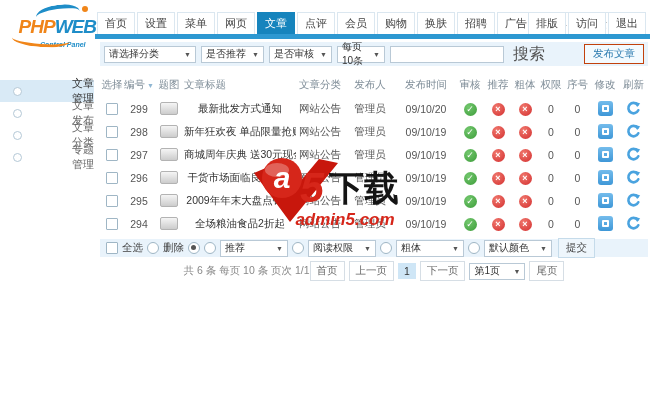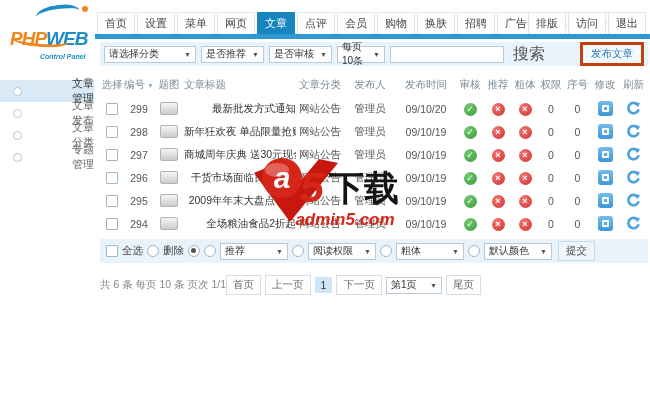--- a/index.html
+++ b/index.html
@@ -3,21 +3,21 @@
 <meta charset="utf-8">
 <style>
   html,body{margin:0;padding:0;background:#fff;}
   .app{position:relative;width:650px;height:400px;background:#fff;overflow:hidden;
        font-family:"Liberation Sans","DejaVu Sans",sans-serif;}
   
   .logo{position:absolute;left:10px;top:8px;width:86px;height:46px;}
   .logo-arc-top{position:absolute;left:26px;top:-3px;width:44px;height:14px;
        border-top:4px solid #1e8dc8;border-radius:50%;transform:rotate(-8deg);}
   .logo-dot{position:absolute;right:8px;top:-2px;width:6px;height:6px;border-radius:50%;background:#f08519;}
-  .logo-text{position:relative;font-style:italic;font-weight:bold;font-size:19px;letter-spacing:-1px;line-height:22px;margin-top:20px;}
+  .logo-text{position:relative;font-style:italic;font-weight:bold;font-size:19px;letter-spacing:-1px;line-height:22px;margin-top:8px;text-align:right;}
   .php{color:#f08519}.web{color:#1e8dc8}
   .logo-arc-bottom{position:absolute;left:2px;top:24px;width:58px;height:12px;
        border-bottom:3px solid #f08519;border-radius:50%;transform:rotate(4deg);}
   .logo-tagline{font-size:7px;color:#1e8dc8;font-style:italic;font-weight:bold;margin-left:30px;margin-top:3px;}
   
   .nav{position:absolute;left:97px;top:12px;display:flex;gap:2px;}
   .nav-right{position:absolute;right:4px;top:12px;display:flex;gap:2px;}
   .tab{height:21px;line-height:21px;padding:0 7px;font-size:11px;color:#444;background:#fff;
        border:1px solid #dbe7f0;cursor:pointer;white-space:nowrap;}
   .tab.active{background:#1684bd;color:#fff;border-color:#1684bd;}
@@ -29,54 +29,54 @@
   .side-item.active{background:#d9eaf6;color:#333;}
   
   .content{position:absolute;left:100px;top:42px;width:548px;}
   .filter-bar{display:flex;align-items:center;height:24px;background:#e9f3fb;padding:0 4px;gap:5px;}
   .select{display:inline-flex;align-items:center;justify-content:space-between;background:#fff;
        border:1px solid #b9c9d6;height:17px;font-size:10px;color:#333;padding:0 4px;gap:4px;cursor:pointer;box-sizing:border-box;}
   .select .arrow{font-size:7px;color:#555;}
   .sel-cat{width:92px}.sel-rec{width:63px}.sel-aud{width:63px}.sel-pp{width:48px}
   .search-input{width:106px;height:15px;border:1px solid #b9c9d6;font-size:10px;padding:0 3px;}
   .search-btn{background:none;border:none;font-size:16px;color:#555;cursor:pointer;padding:0 4px;font-family:inherit;}
-  .publish-btn{margin-left:auto;background:#f3fafe;border:3px solid #c2410c;color:#2d7cb0;
+  .publish-btn{margin-left:auto;background:#f3fafe;border:1px solid #c2410c;color:#2d7cb0;
        font-size:10.5px;padding:2px 8px;cursor:pointer;font-family:inherit;}
   
   table{width:548px;border-collapse:collapse;table-layout:fixed;margin-top:6px;}
   thead th{font-size:10.5px;font-weight:normal;color:#7f8d98;padding:6px 0 5px;text-align:center;white-space:nowrap;}
   thead th.h-title{text-align:left;}
   tbody td{font-size:10.5px;color:#555;text-align:center;height:23px;padding:0;white-space:nowrap;overflow:hidden;}
-  td.title{text-align:right;color:#333;}
+  td.title{text-align:center;color:#333;}
   td.title a{color:#333;text-decoration:none;cursor:pointer;}
   .sort{font-size:7px;color:#8fb6d2;margin-left:2px;cursor:pointer;}
   .cb{display:inline-block;width:10px;height:10px;border:1px solid #9fb6c5;background:#fff;border-radius:1px;
       vertical-align:middle;cursor:pointer;}
   .thumb{display:inline-block;width:16px;height:11px;background:linear-gradient(180deg,#f5f5f5,#cccccc);
       border:1px solid #b3b3b3;border-radius:2px;vertical-align:middle;}
   .bool{display:inline-block;width:13px;height:13px;border-radius:50%;color:#fff;font-size:9px;line-height:13px;
       text-align:center;cursor:pointer;font-weight:bold;}
   .bool-true{background:radial-gradient(circle at 35% 30%,#72c76d,#3d9c3a);}
   .bool-false{background:radial-gradient(circle at 35% 30%,#f0776d,#d32f2f);}
   .edit-ic{display:inline-block;width:15px;height:15px;border-radius:3px;
       background:linear-gradient(180deg,#74bcec,#3e97d7);position:relative;cursor:pointer;vertical-align:middle;}
   .edit-ic .inner{position:absolute;left:4px;top:4px;width:7px;height:7px;border:2px solid #fff;
       border-radius:1px;box-sizing:border-box;}
   .refresh-ic{vertical-align:middle;cursor:pointer;}
   
-  .batch-bar{display:flex;align-items:center;height:24px;background:#e9f3fb;margin-top:4px;padding:0 6px;gap:4px;
+  .batch-bar{display:flex;align-items:center;height:18px;background:#e9f3fb;margin-top:4px;padding:0 6px;gap:4px;
       font-size:10.5px;color:#444;}
   .radio{display:inline-block;width:10px;height:10px;border:1px solid #9fb6c5;border-radius:50%;background:#fff;
       position:relative;cursor:pointer;flex:none;}
   .radio.checked::after{content:"";position:absolute;left:2px;top:2px;width:5px;height:5px;border-radius:50%;background:#555;}
   .sel-batch{width:68px;}
   .submit-btn{background:#eef6fc;border:1px solid #c5dbea;color:#444;font-size:10.5px;padding:2px 7px;
       margin-left:2px;cursor:pointer;font-family:inherit;}
   
-  .pager{display:flex;align-items:center;justify-content:flex-start;margin-top:12px;font-size:10.5px;color:#888;}
+  .pager{display:flex;align-items:center;justify-content:center;margin-top:4px;font-size:10.5px;color:#888;}
   .pager-right{display:flex;align-items:center;gap:4px;}
   .pg-btn{border:1px solid #d6dee5;background:#fff;padding:2px 6px;color:#666;cursor:pointer;}
   .pg-cur{background:#cfe6f6;padding:2px 6px;color:#333;}
   .pgsel{width:56px;height:17px;}
   
   .watermark{position:absolute;left:250px;top:155px;width:168px;height:78px;pointer-events:none;}
   .wm-a{fill:#fff;font-size:30px;font-weight:bold;font-style:italic;text-anchor:middle;font-family:inherit;}
   .wm-5{fill:#d6261a;font-size:43px;font-weight:bold;font-style:italic;text-anchor:middle;font-family:inherit;}
   .wm-dl{fill:#141414;font-size:35px;font-weight:bold;text-anchor:middle;font-family:inherit;}
   .wm-site{fill:#d6261a;font-size:17px;font-weight:bold;font-style:italic;text-anchor:middle;font-family:inherit;}

